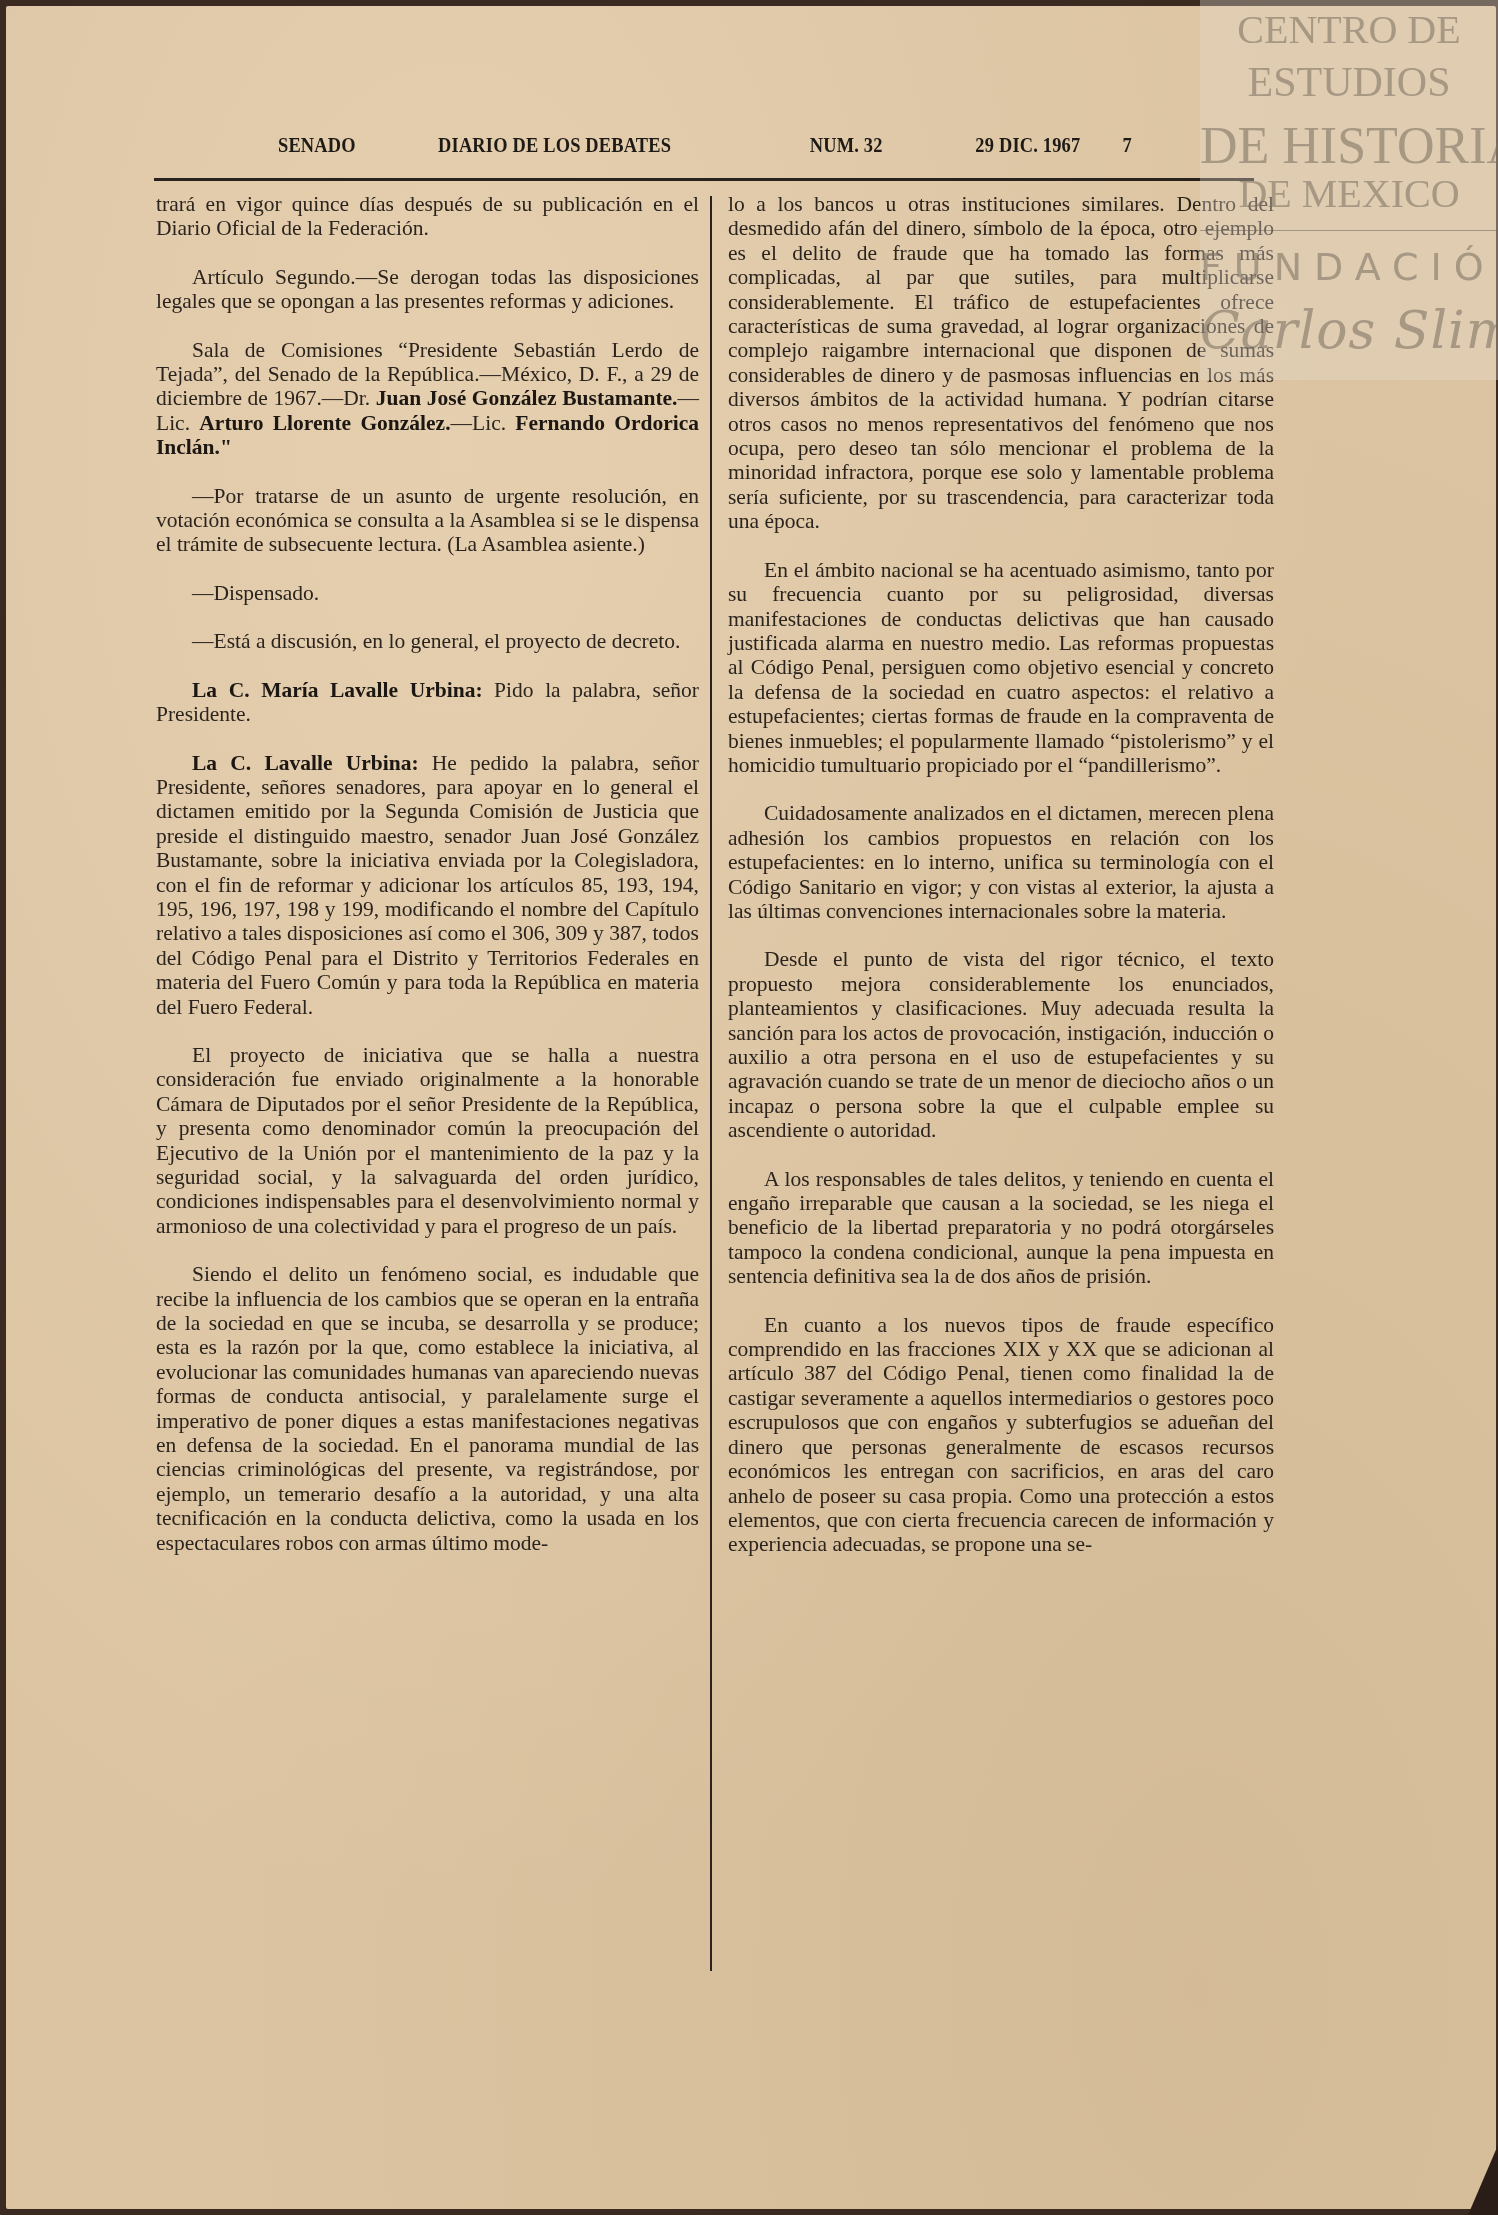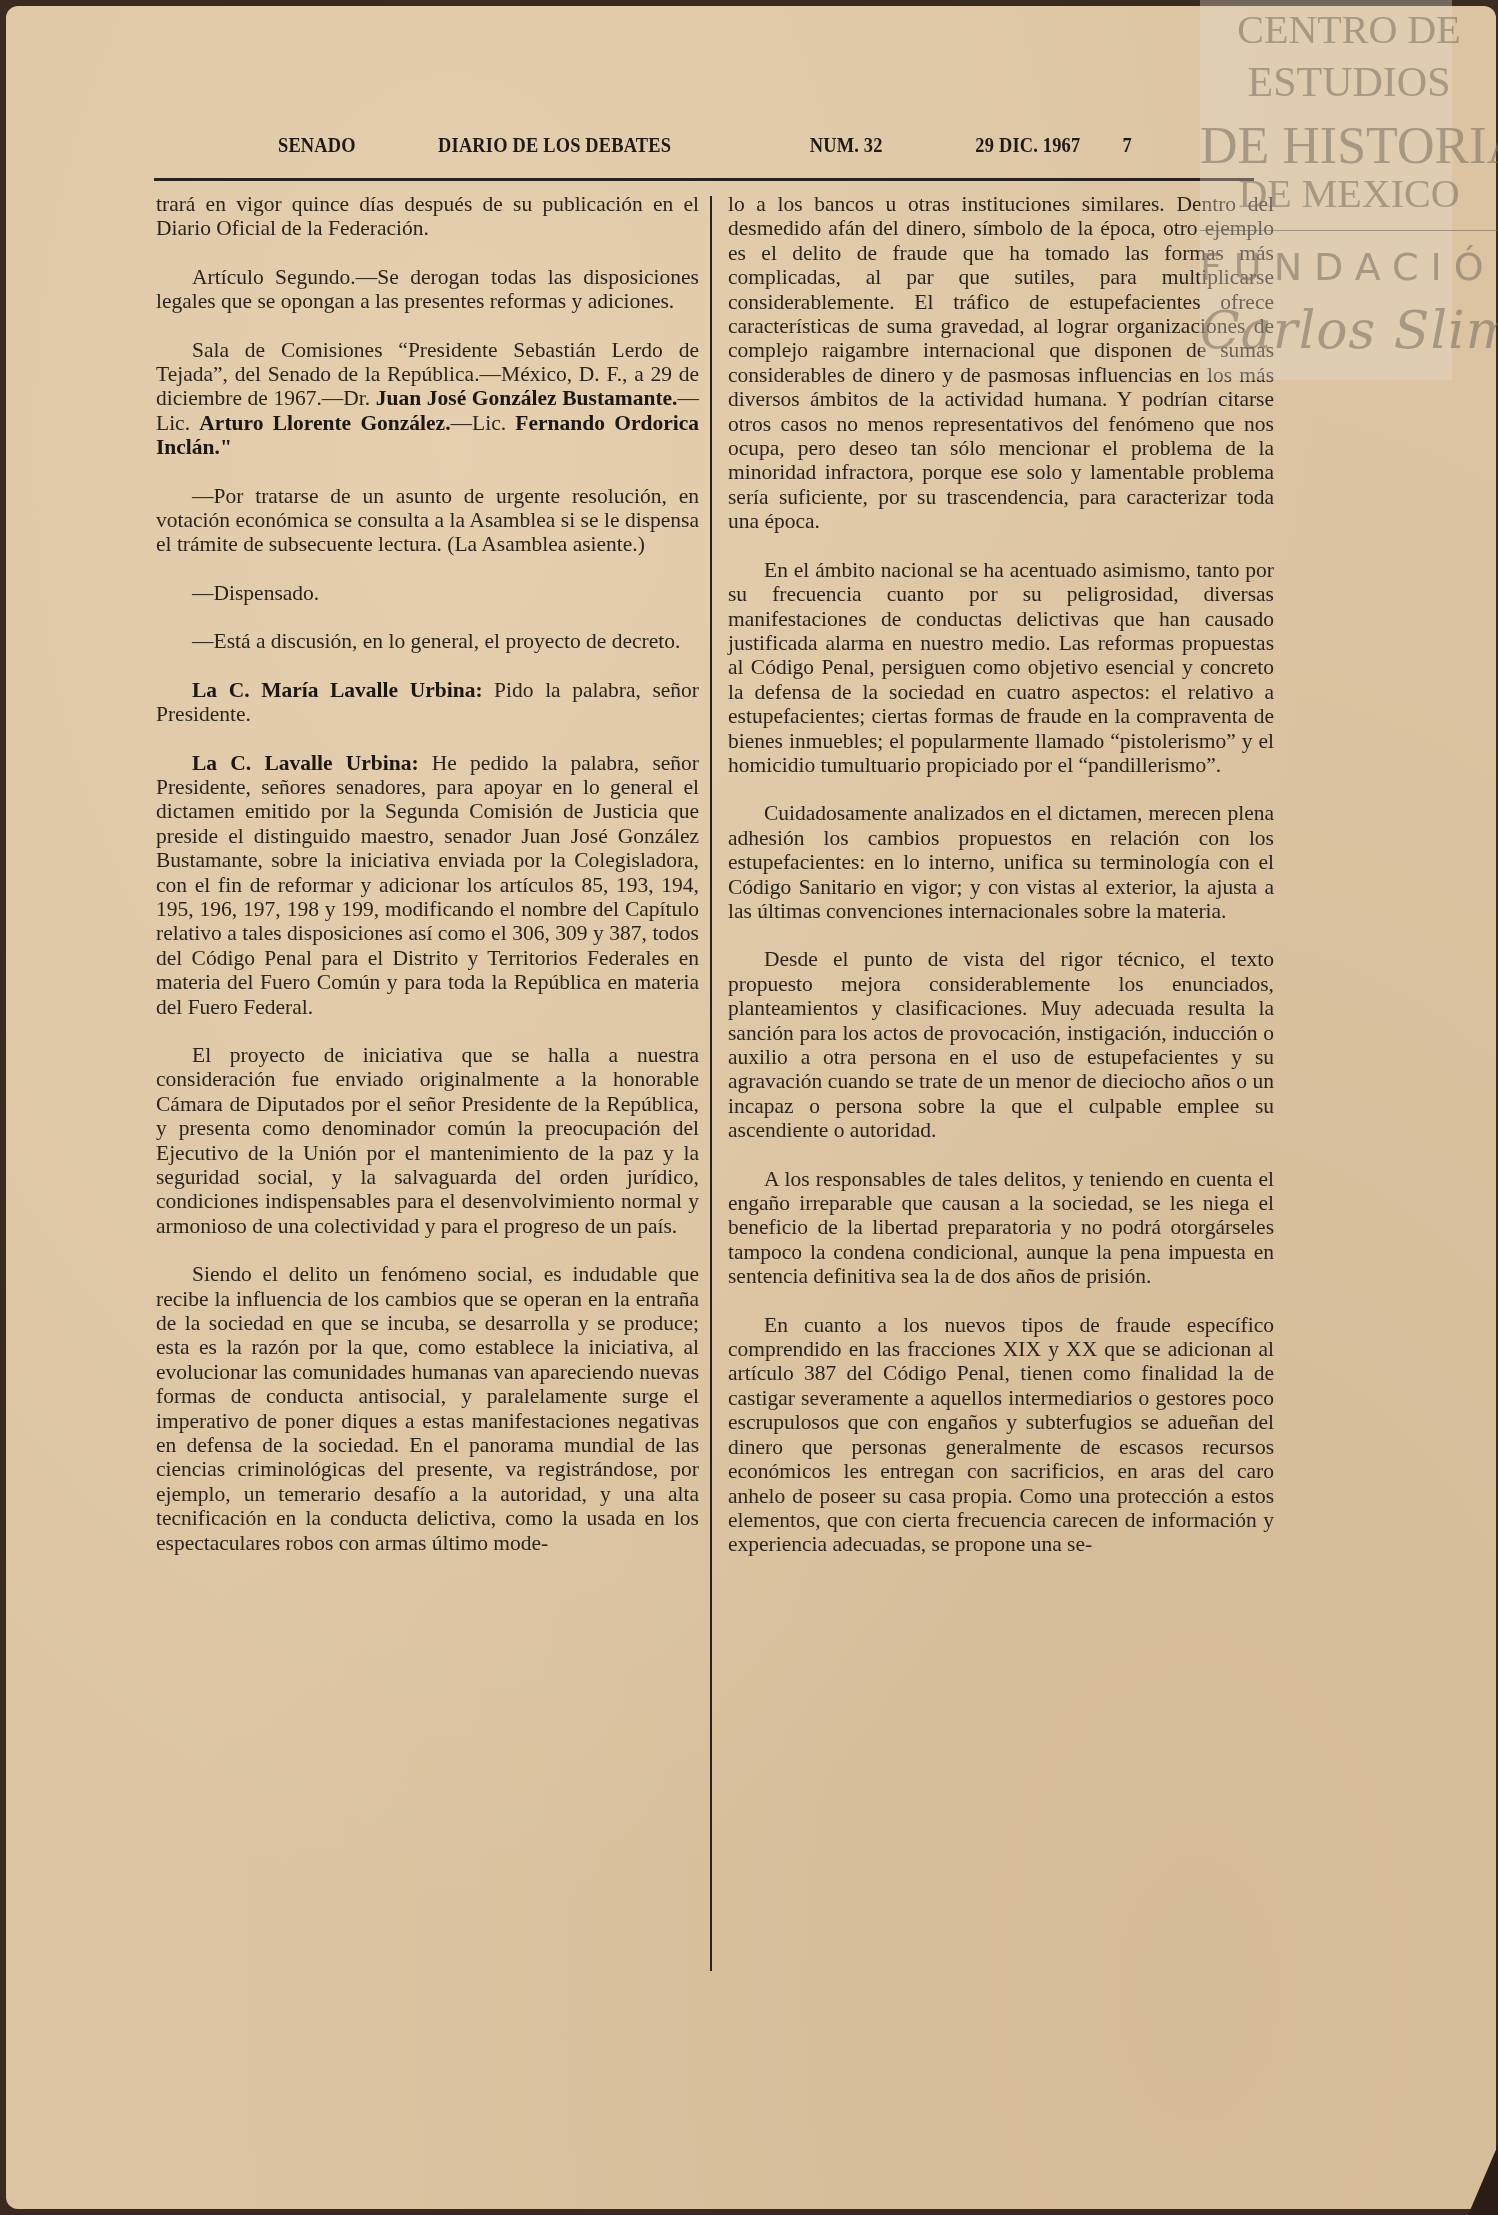--- a/index.html
+++ b/index.html
@@ -7,21 +7,21 @@
       width: 1498px; height: 2215px; overflow: hidden;
       background: #3a2a22;
       position: relative;
     }
     .page {
       position: absolute; left: 6px; top: 6px; right: 2px; bottom: 6px;
       background: #dcc4a2;
       background-image:
         radial-gradient(ellipse at 30% 20%, rgba(255,240,215,0.25), rgba(0,0,0,0) 60%),
         radial-gradient(ellipse at 80% 90%, rgba(190,160,120,0.25), rgba(0,0,0,0) 60%);
-      border-radius: 12px;
+      border-radius: 2px;
     }
     .page::after {
       content: ""; position: absolute; right: -2px; bottom: -6px;
       width: 30px; height: 70px; background: #2a1d17;
       clip-path: polygon(100% 0, 100% 100%, 0 100%);
     }
     .header {
       position: absolute; left: 272px; top: 128px; width: 980px; height: 36px;
       font-family: "Liberation Serif", serif; font-weight: bold;
       font-size: 20px; color: #1e1a16; letter-spacing: 0.2px;
@@ -46,21 +46,21 @@
     .col-left { left: 150px; width: 543px; }
     .col-right { left: 722px; width: 546px; }
     .column p { margin: 0 0 24px 0; text-indent: 36px; }
     .column p.no-indent { text-indent: 0; }
     .column b { font-weight: bold; color: #1c1712; }
     .col-divider {
       position: absolute; left: 704px; top: 190px; width: 2px; height: 1775px;
       background: #2a221c;
     }
     .watermark {
-      position: absolute; left: 1200px; top: 0; width: 252px; height: 380px;
+      position: absolute; left: 1200px; top: 0; width: 298px; height: 380px;
       background: rgba(230, 220, 205, 0.35);
       font-family: "Liberation Serif", serif; color: rgba(120, 110, 95, 0.55);
       text-align: center;
     }
     .wm-line { position: absolute; left: 0; width: 298px; white-space: nowrap; }
     .wm-1 { top: 6px; font-size: 40px; }
     .wm-2 { top: 58px; font-size: 42px; }
     .wm-3 { top: 116px; font-size: 52px; }
     .wm-4 { top: 170px; font-size: 40px; }
     .wm-rule { position: absolute; left: 0; top: 230px; width: 298px; height: 1px; background: rgba(110,100,90,0.55); }

